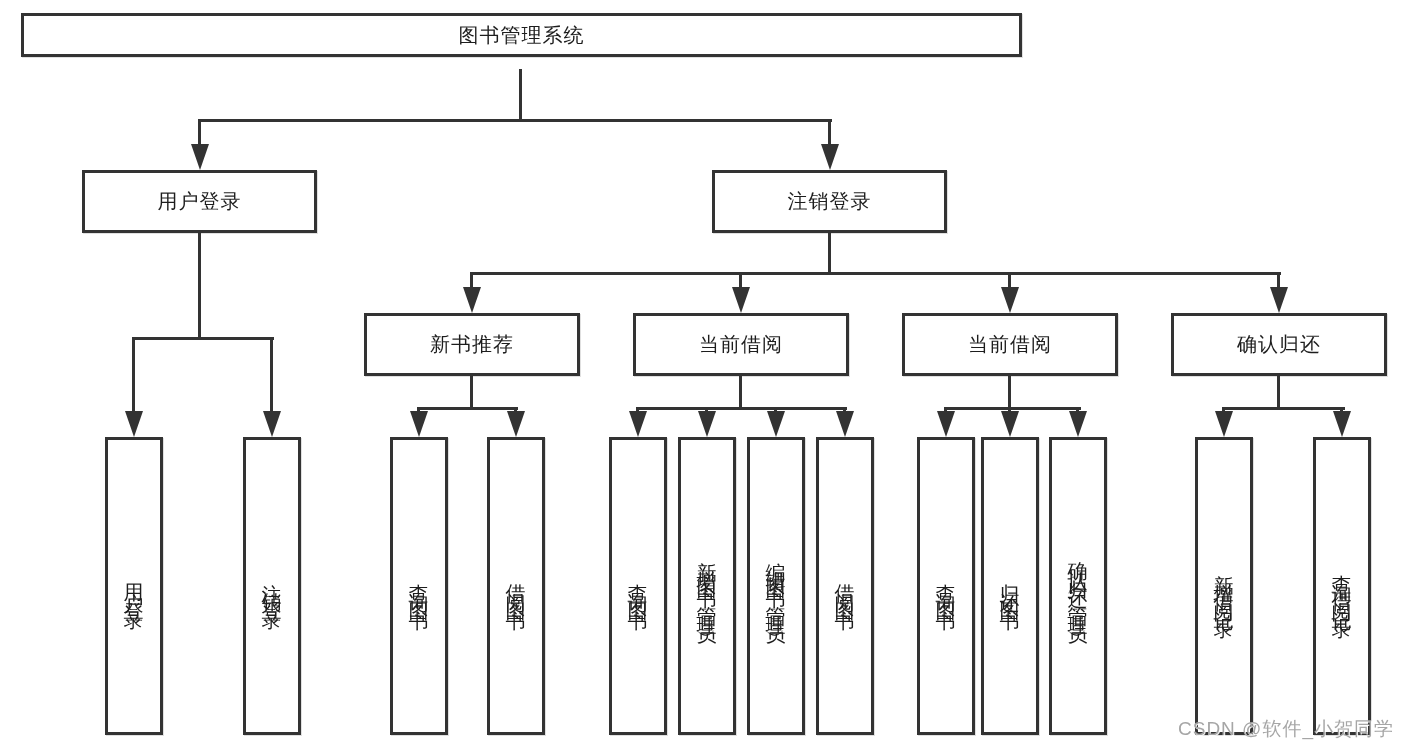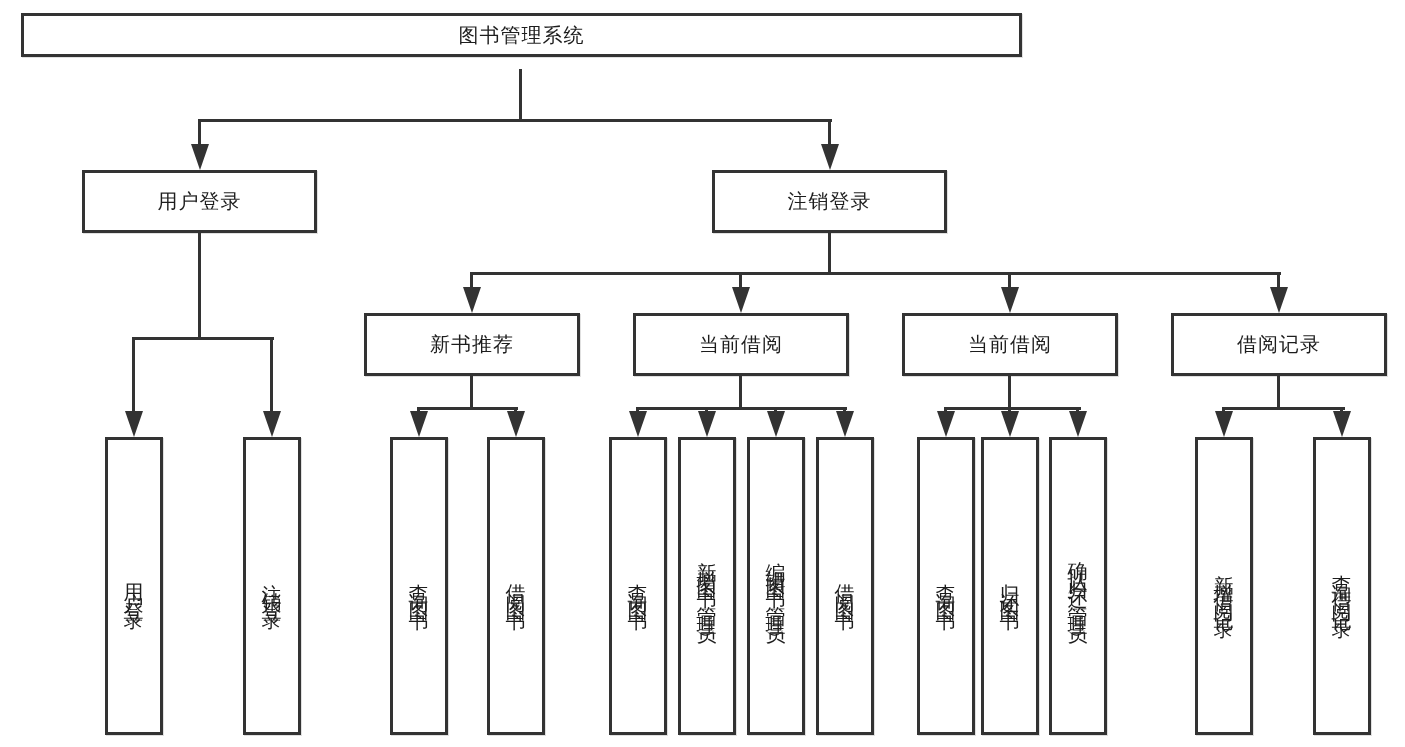--- a/index.html
+++ b/index.html
@@ -92,21 +92,21 @@
   <div class="box" style="left:364px;top:313px;width:216px;height:63px;">
     <span>新书推荐</span>
   </div>
   <div class="box" style="left:633px;top:313px;width:216px;height:63px;">
     <span>当前借阅</span>
   </div>
   <div class="box" style="left:902px;top:313px;width:216px;height:63px;">
     <span>当前借阅</span>
   </div>
   <div class="box" style="left:1171px;top:313px;width:216px;height:63px;">
-    <span>借阅记录</span>
+    <span>确认归还</span>
   </div>
 
   <div class="vline" style="left:470px;top:376px;width:3px;height:33px;"></div>
   <div class="hline" style="left:417px;top:407px;width:101px;height:3px;"></div>
   <div class="vline" style="left:417px;top:407px;width:3px;height:8px;"></div>
   <div class="arrow-down" style="left:410px;top:411px;"></div>
   <div class="vline" style="left:514px;top:407px;width:3px;height:8px;"></div>
   <div class="arrow-down" style="left:507px;top:411px;"></div>
 
   <div class="vline" style="left:739px;top:376px;width:3px;height:33px;"></div>
@@ -173,14 +173,15 @@
     <span>确认归还（管理员）</span>
   </div>
 
   <div class="box vbox" style="left:1195px;top:437px;width:58px;height:298px;">
     <span>新增借阅记录</span>
   </div>
   <div class="box vbox" style="left:1313px;top:437px;width:58px;height:298px;">
     <span>查询借阅记录</span>
   </div>
 
+  <div class="watermark">CSDN @软件_小贺同学</div>
 
 </div>
 
 </body></html>

